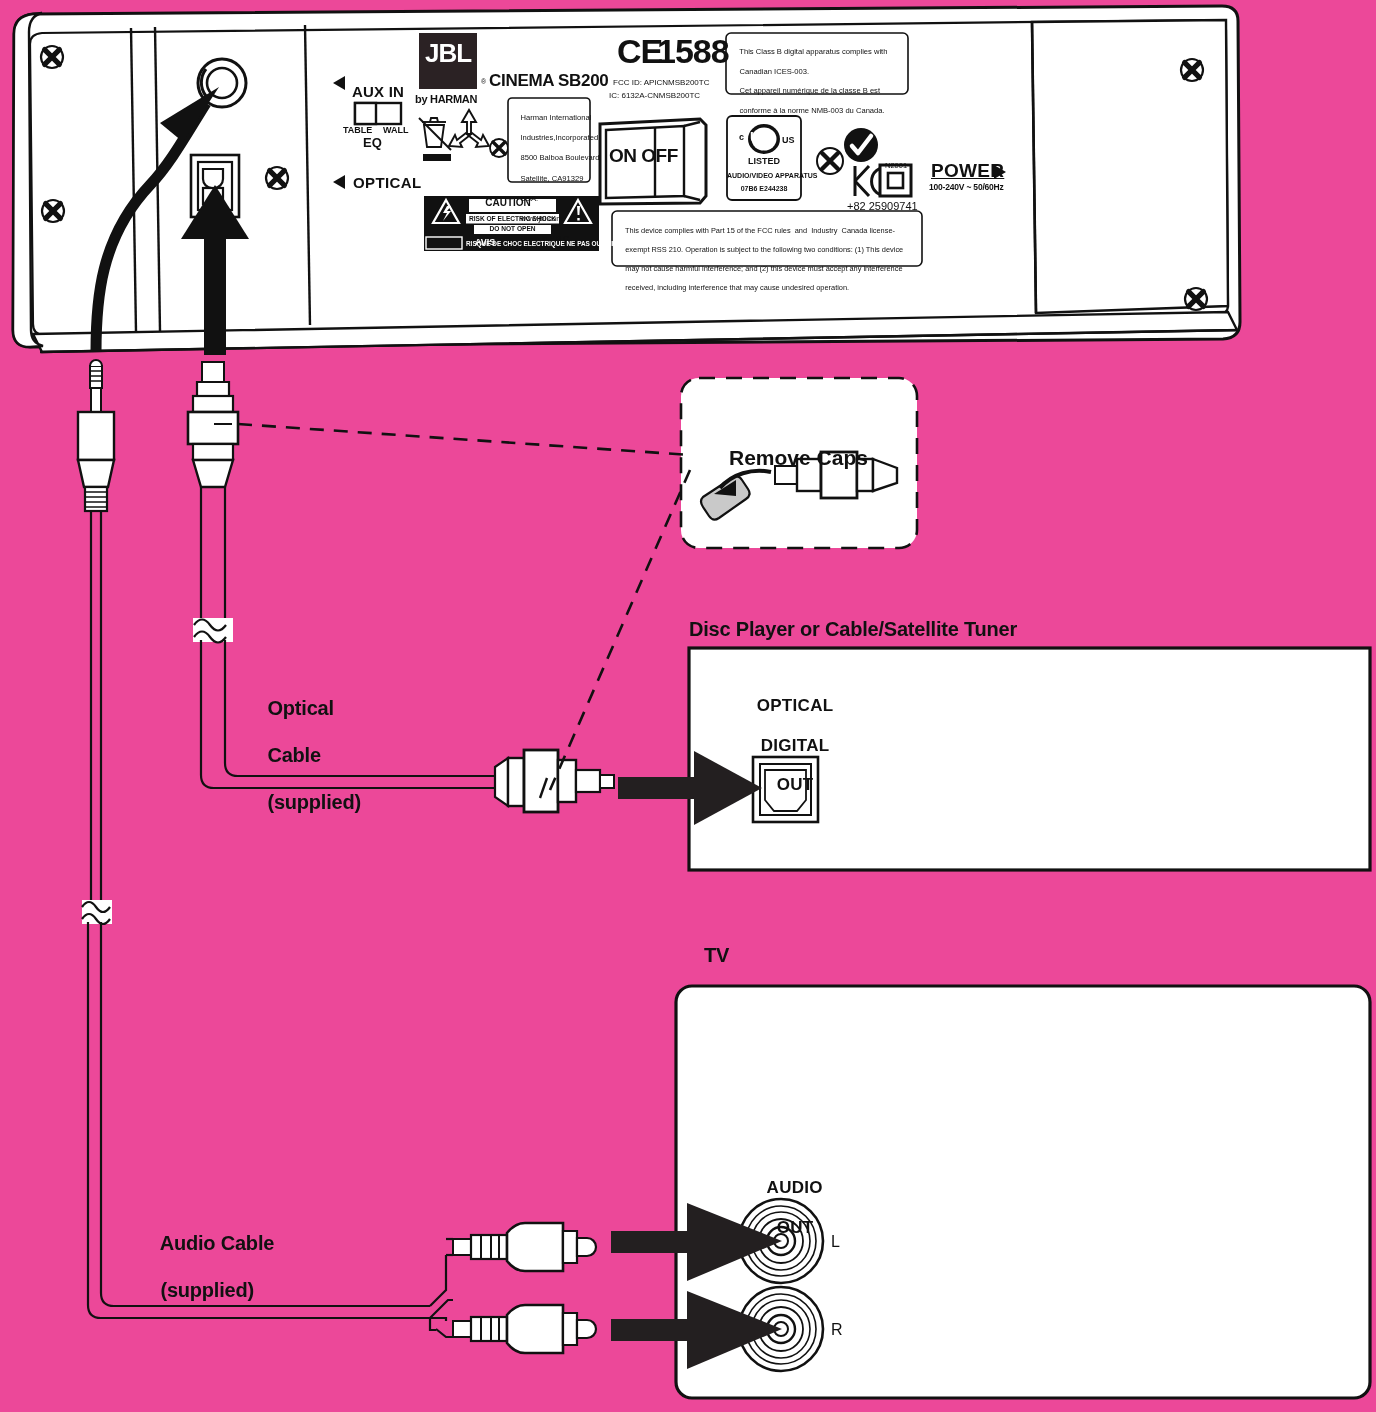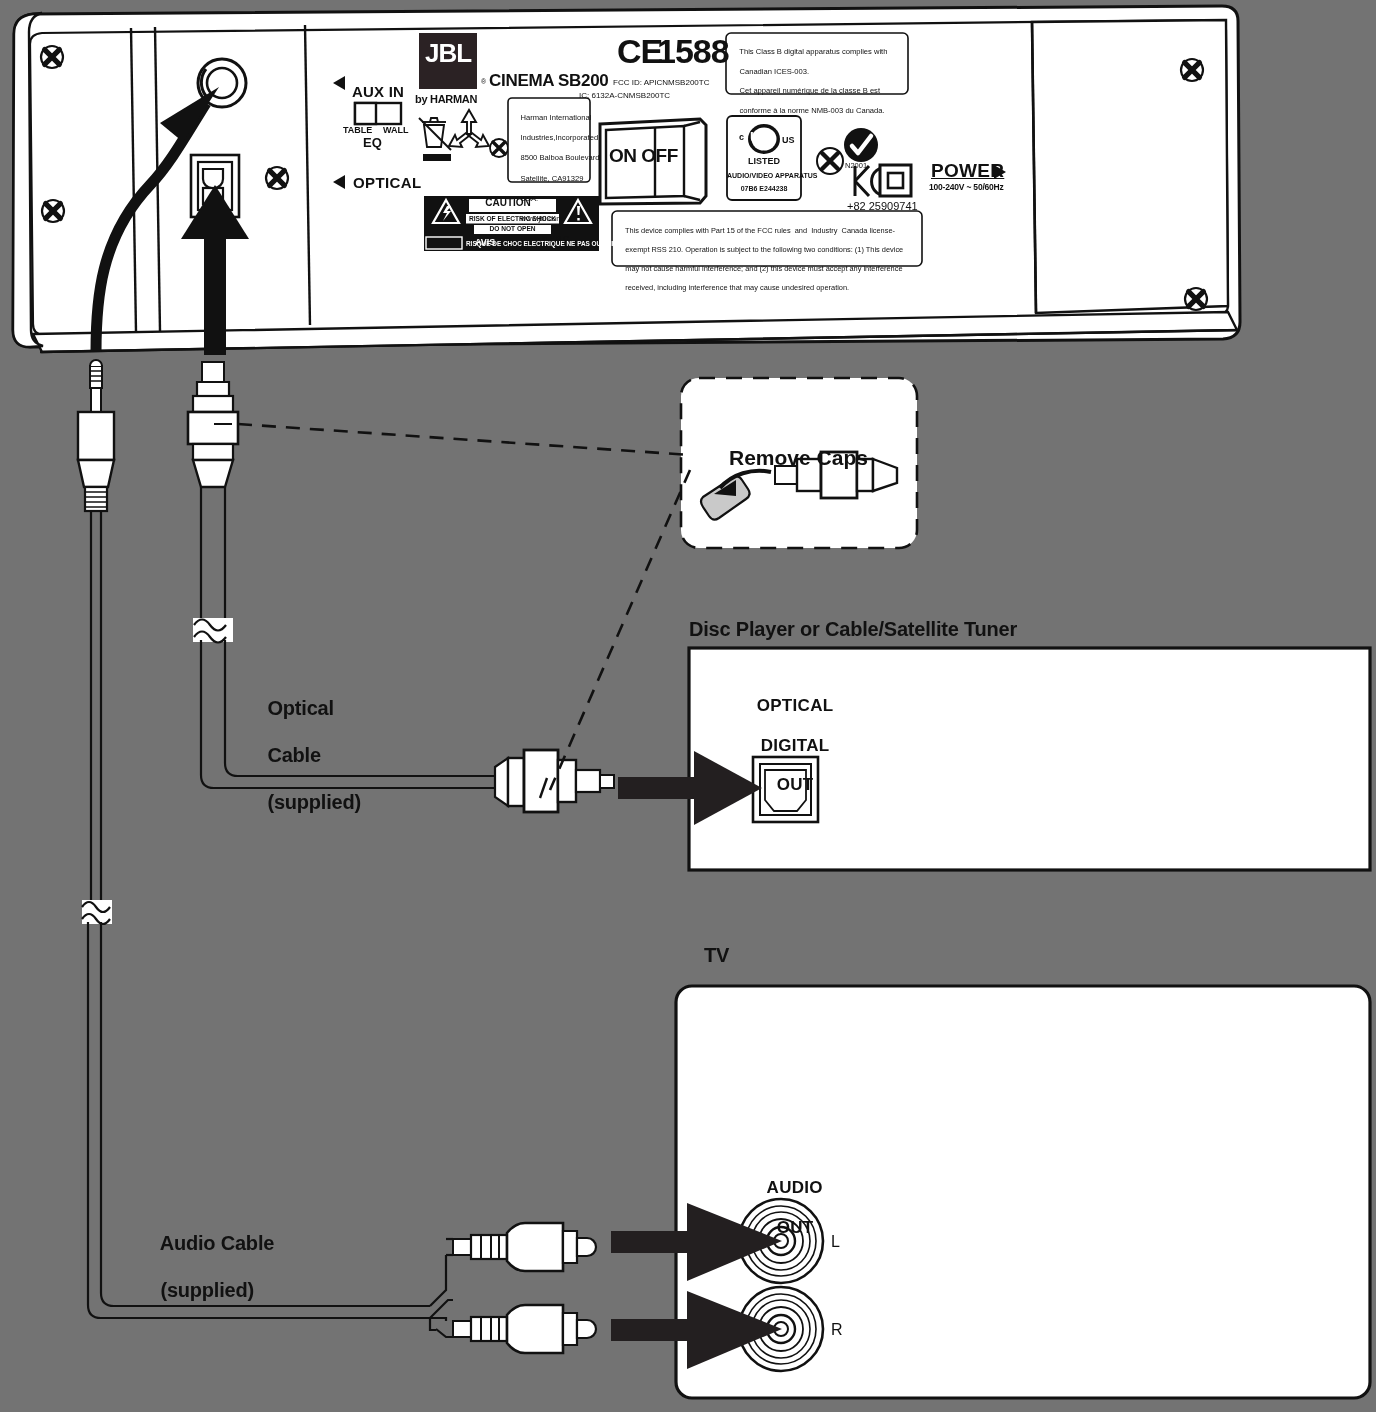--- a/index.html
+++ b/index.html
@@ -9,21 +9,21 @@
     background: #ffffff;
   }
   body {
     font-family: "Liberation Sans", sans-serif;
     color: #1a1a1a;
   }
   #stage {
     position: relative;
     width: 1376px;
     height: 1412px;
-    background: #737373;
+    background: #ec4899;
     overflow: hidden;
   }
   #stage svg.layer {
     position: absolute;
     left: 0;
     top: 0;
     width: 1376px;
     height: 1412px;
   }
   .lbl {
@@ -75,21 +75,21 @@
   .silk-addr { font-size: 7.6px; font-weight: normal; line-height: 1.33; }
   .silk-ices { font-size: 7.6px; font-weight: normal; line-height: 1.3; }
   .silk-part15 { font-size: 7.4px; font-weight: normal; line-height: 1.3; }
   .silk-ce { font-size: 34px; font-weight: bold; letter-spacing: -1px; }
   .silk-onoff { font-size: 19px; font-weight: bold; letter-spacing: -0.5px; }
   .silk-power { font-size: 19px; font-weight: bold; letter-spacing: 0.3px; text-decoration: underline; }
   .silk-powersub { font-size: 8.5px; font-weight: bold; letter-spacing: -0.2px; }
   .silk-ul { font-size: 9px; font-weight: bold; text-align:center; }
   .silk-ulsub { font-size: 7px; font-weight: bold; text-align:center; }
   .silk-kc { font-size: 11px; font-weight: normal; }
-  .silk-n2001 { font-size: 7.5px; font-weight: normal; }
+  .silk-n2001 { font-size: 7.5px; font-weight: normal; margin-left: 40px; }
   .silk-caution { font-size: 10px; font-weight: bold; color:#fff; text-align:center;}
   .silk-cautionsub { font-size: 6.6px; font-weight: bold; text-align:center;}
   .silk-avis { font-size: 9px; font-weight: bold; color:#fff;}
   .silk-avistxt { font-size: 6.4px; font-weight: bold; color:#fff;}
   .silk-jbl { font-size: 26px; font-weight: bold; color:#fff; letter-spacing:-1px;}
   .silk-byharman { font-size: 11px; font-weight: bold; letter-spacing:-0.3px;}
   .silk-reg { font-size: 7px; }
 </style>
 </head>
 <body>
@@ -398,21 +398,21 @@
 
   <div class="silk silk-auxin" style="left:352px; top:84px;">AUX IN</div>
   <div class="silk silk-small" style="left:343px; top:126px;">TABLE</div>
   <div class="silk silk-small" style="left:383px; top:126px;">WALL</div>
   <div class="silk silk-eq" style="left:363px; top:136px;">EQ</div>
   <div class="silk silk-optical" style="left:353px; top:175px;">OPTICAL</div>
 
   <div class="silk silk-ce" style="left:617px; top:33px;">CE</div>
   <div class="silk silk-ce" style="left:657px; top:33px;">1588</div>
   <div class="silk silk-fcc" style="left:613px; top:78px;">FCC ID: APICNMSB200TC</div>
-  <div class="silk silk-fcc" style="left:579px; top:91px;">IC: 6132A-CNMSB200TC</div>
+  <div class="silk silk-fcc" style="left:609px; top:91px;">IC: 6132A-CNMSB200TC</div>
 
   <div class="silk silk-addr" style="left:512px; top:103px; width:78px;">
     <span>Harman International</span><br>
     <span>Industries,Incorporated</span><br>
     <span>8500 Balboa Boulevard,</span><br>
     <span>Satellite, CA91329</span><br>
     <span>USA.</span><br>
     <span>www.jbl.com</span><br>
     <span>Made in P.R.C.</span>
   </div>

